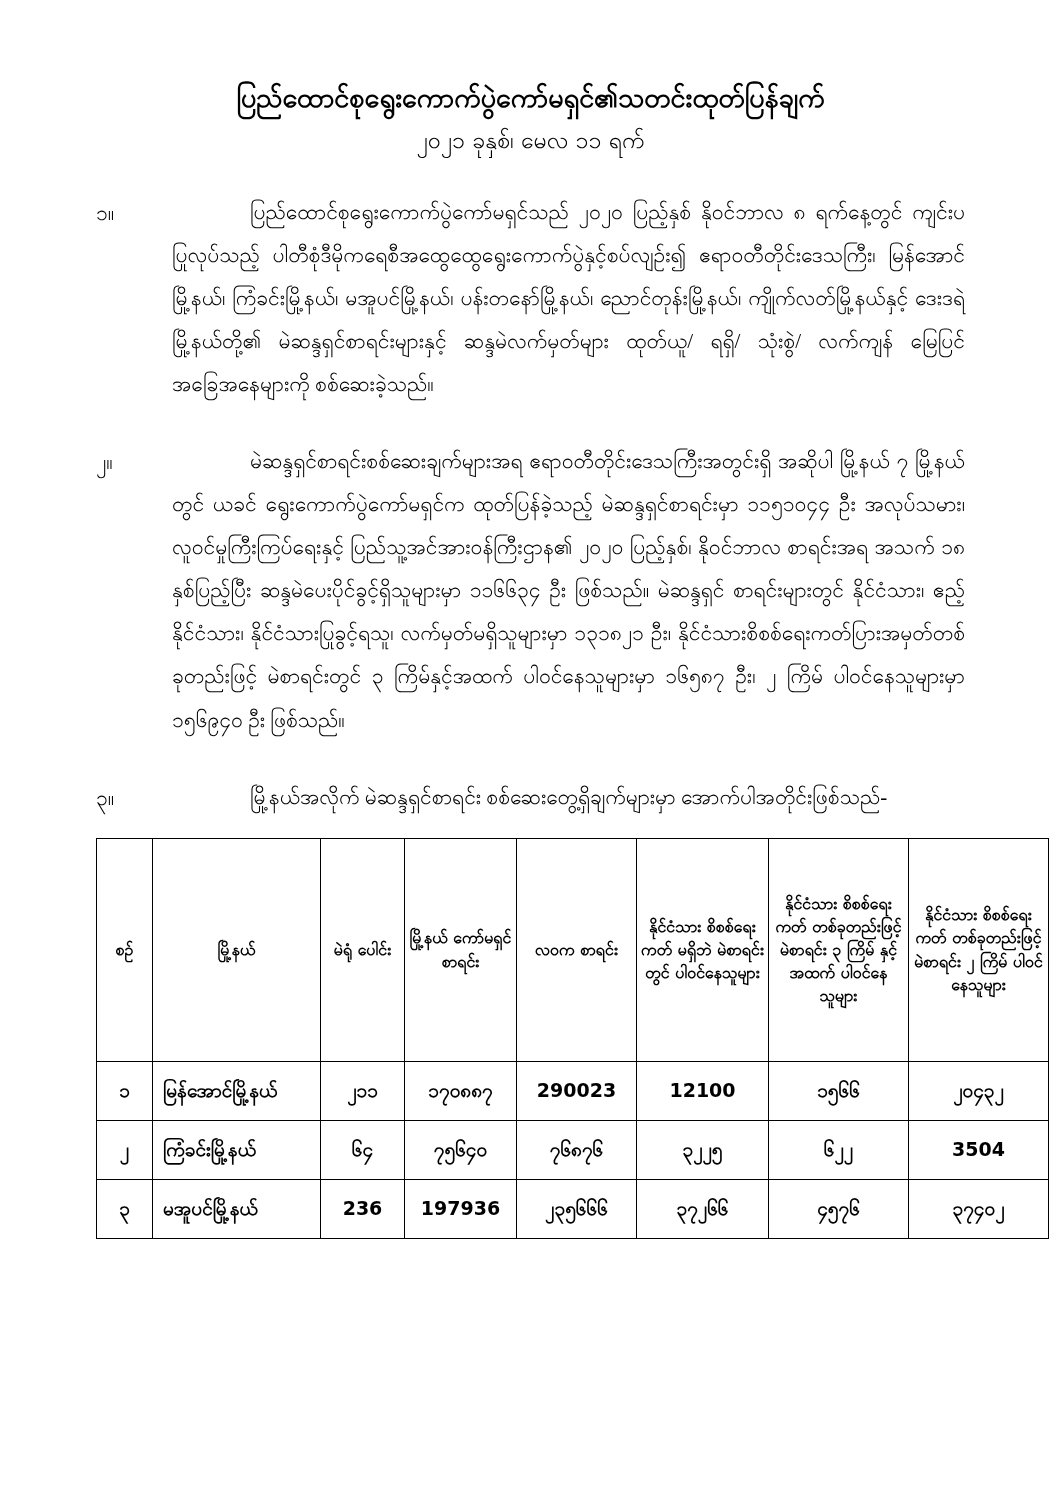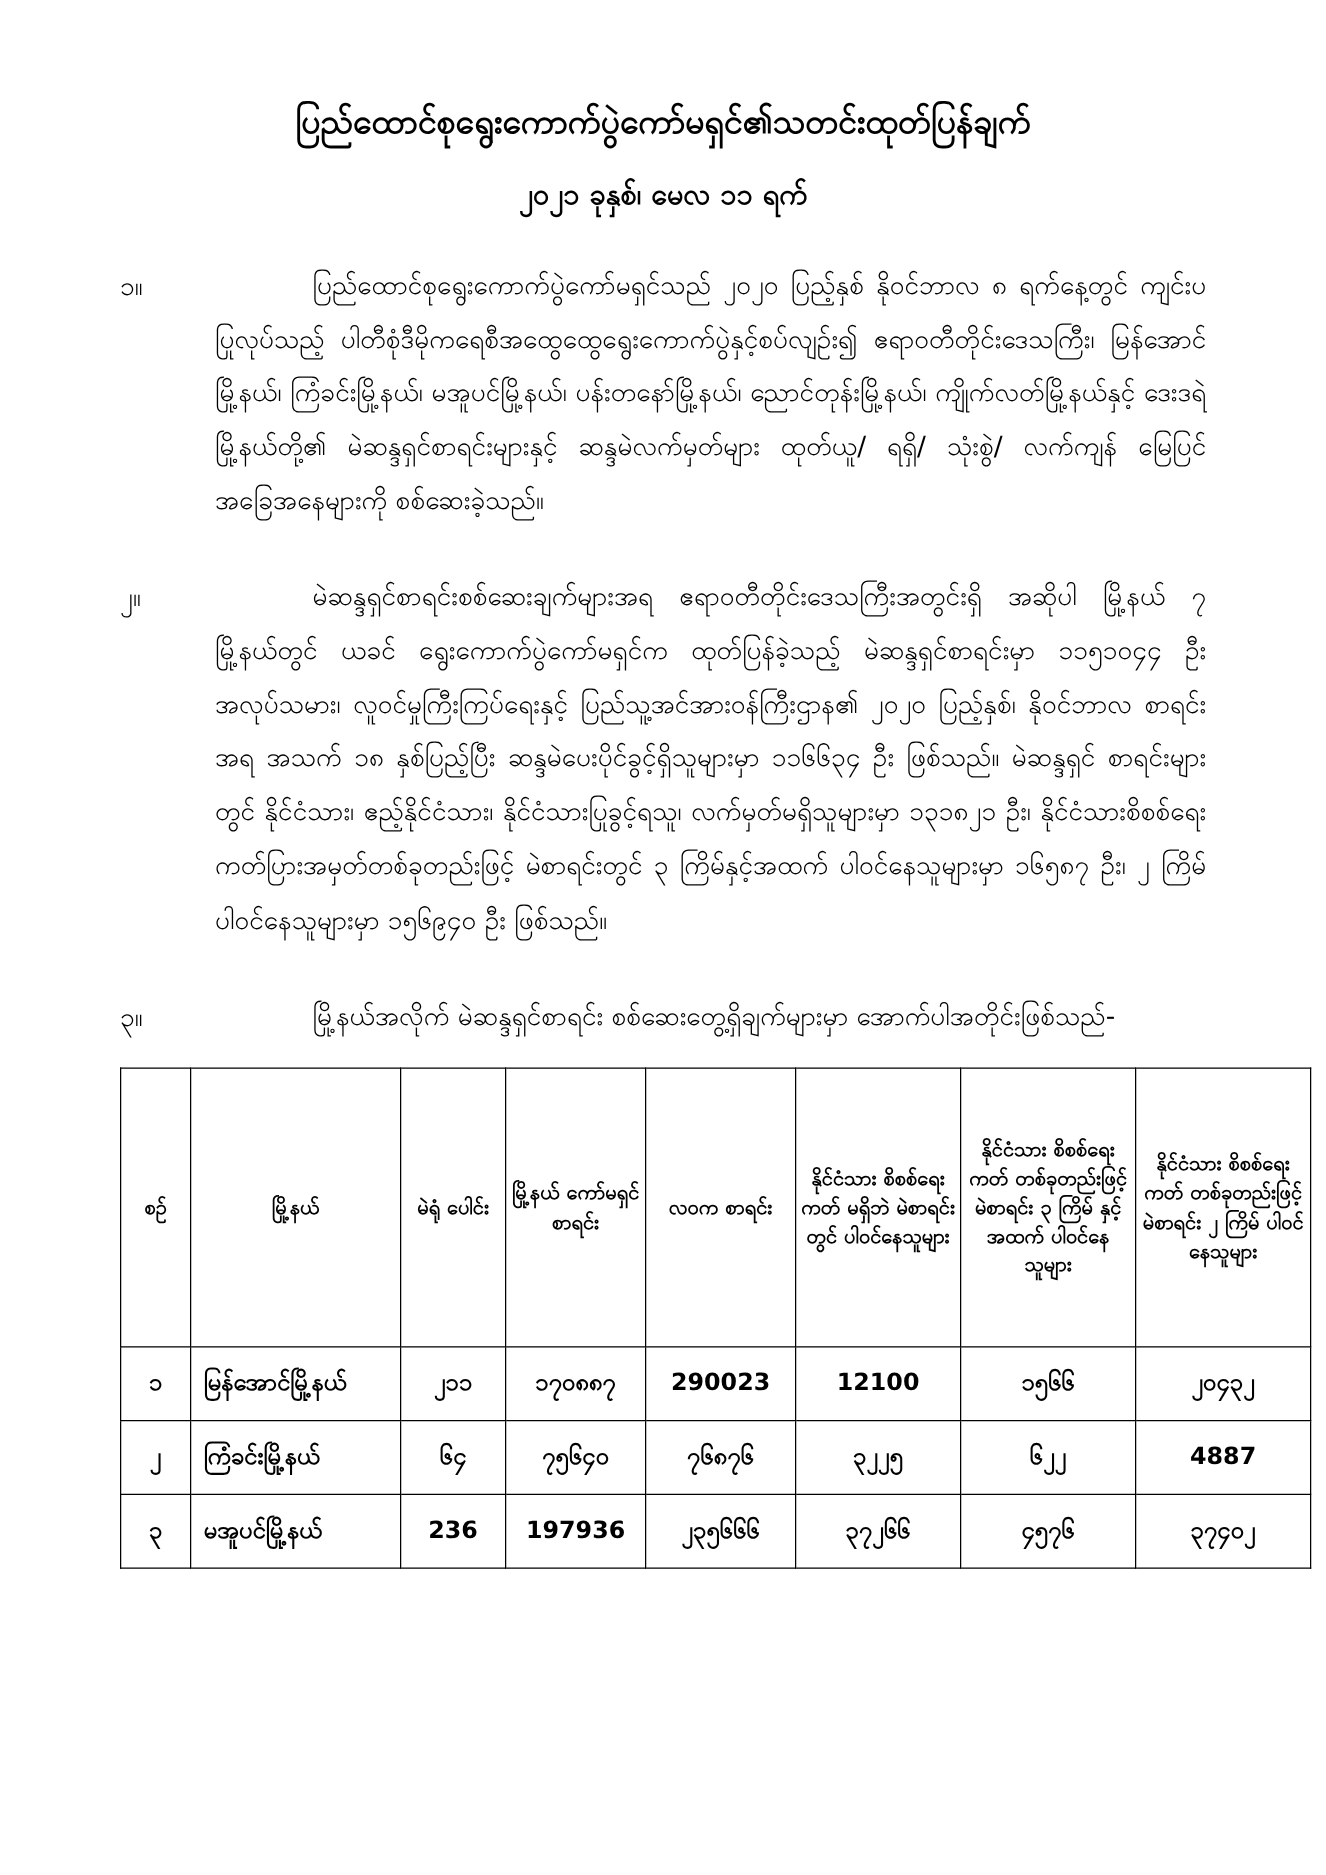--- a/index.html
+++ b/index.html
@@ -24,42 +24,43 @@
   .doc-title {
     text-align: center;
     font-size: 27px;
     font-weight: bold;
     line-height: 1.5;
     letter-spacing: 0px;
   }
   .doc-subtitle {
     text-align: center;
     font-size: 23px;
-    font-weight: bold;
+    font-weight: normal;
     line-height: 1.5;
-    margin-top: 20px;
+    margin-top: 4px;
   }
   .para {
     display: flex;
     align-items: flex-start;
     margin-top: 34px;
     font-size: 21px;
     line-height: 2.05;
   }
   .para-num {
     flex: 0 0 76px;
     font-weight: normal;
     font-size: 21px;
     padding-top: 1px;
   }
   .para-body {
     flex: 1 1 auto;
     text-align: justify;
     text-justify: inter-word;
     text-align-last: left;
+    font-family: Liberation Serif, serif;
   }
   .para-body .indent {
     display: inline-block;
     width: 78px;
   }
   .table-caption {
     text-align: center;
     font-size: 23px;
     font-weight: bold;
     margin-top: 22px;
@@ -164,21 +165,21 @@
         <td>၂၀၄၃၂</td>
       </tr>
       <tr>
         <td>၂</td>
         <td class="townname">ကြံခင်းမြို့နယ်</td>
         <td>၆၄</td>
         <td>၇၅၆၄၀</td>
         <td>၇၆၈၇၆</td>
         <td>၃၂၂၅</td>
         <td>၆၂၂</td>
-        <td>4887</td>
+        <td>3504</td>
       </tr>
       <tr>
         <td>၃</td>
         <td class="townname">မအူပင်မြို့နယ်</td>
         <td>236</td>
         <td>197936</td>
         <td>၂၃၅၆၆၆</td>
         <td>၃၇၂၆၆</td>
         <td>၄၅၇၆</td>
         <td>၃၇၄၀၂</td>

